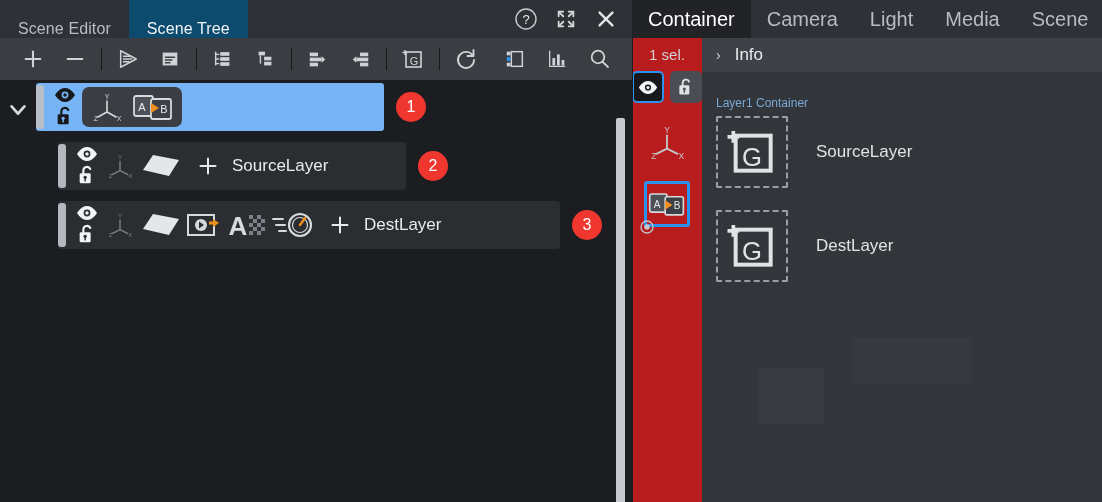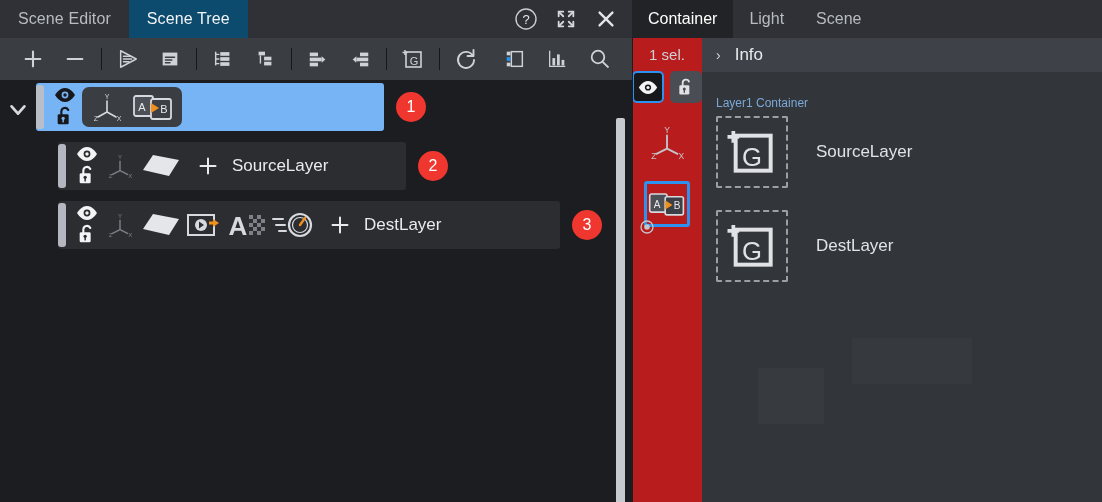--- a/index.html
+++ b/index.html
@@ -14,21 +14,21 @@
   .app { position: relative; width: 1102px; height: 502px; display: flex; }
 
   
   .left-panel { width: 632px; height: 502px; background: #1b1d21; position: relative; display: flex; flex-direction: column; }
 
   .tabbar {
     height: 38px; background: #2f3136; display: flex; align-items: stretch;
     position: relative; flex: none;
   }
   .tab {
-    display: flex; align-items: center; padding: 0 18px;
+    display: flex; align-items: flex-end; padding: 0 18px;
     font-size: 16px; color: #b8bcc2; cursor: pointer; letter-spacing: .1px;
   }
   .tab.active { background: #0c4a6e; color: #f2f4f6; }
   .tabbar-spacer { flex: 1; }
   .win-ctrls { display: flex; align-items: center; gap: 16px; padding-right: 14px; }
   .win-btn { width: 24px; height: 24px; display: flex; align-items: center; justify-content: center; cursor: pointer; }
   .win-btn svg { display: block; }
 
   .toolbar {
     height: 42px; background: #3a3d42; display: flex; align-items: center;
@@ -71,21 +71,21 @@
     display: flex; align-items: center; justify-content: center; font-weight: 400;
   }
 
   
   .vscroll { position: absolute; right: 7px; top: 38px; width: 9px; height: 464px; background: #1b1d21; }
   .vscroll-thumb { position:absolute; left:0; top:0; width:9px; height:464px; background:#c7cace; border-radius:2px; }
 
   
   .right-panel { width: 470px; height: 502px; background: #32353a; position: relative; display: flex; flex-direction: column; }
   .rtabbar { height: 38px; background: #2f3136; display: flex; align-items: stretch; flex: none; }
-  .rtab { display:flex; align-items:center; padding: 0 16px; font-size:16px; color:#b8bcc2; cursor:pointer; }
+  .rtab { display:flex; align-items:center; padding: 0 16px; font-size:20px; color:#b8bcc2; cursor:pointer; }
   .rtab.active { background:#212327; color:#ffffff; }
 
   .right-body { flex: 1; display: flex; position: relative; }
   .side-strip { width: 70px; background: #b91c1c; position: relative; flex: none; }
   .sel-count { text-align: center; color: #cfd2d6; font-size: 15px; padding-top: 8px; }
   .strip-btns { display: flex; justify-content: center; gap: 6px; margin-top: 8px; }
   .strip-btn {
     width: 32px; height: 32px; border-radius: 5px; background: #4a4d53;
     display: flex; align-items: center; justify-content: center; cursor: pointer;
   }
@@ -417,21 +417,27 @@
       </div>
     </div>
   </div>
 
   <div class="right-panel">
     <div class="rtabbar">
       <div class="rtab active">
         <span>Container</span>
       </div>
       <div class="rtab">
+        <span>Camera</span>
+      </div>
+      <div class="rtab">
         <span>Light</span>
+      </div>
+      <div class="rtab">
+        <span>Media</span>
       </div>
       <div class="rtab">
         <span>Scene</span>
       </div>
     </div>
 
     <div class="right-body">
       <div class="side-strip">
         <div class="vdiv"></div>
         <div class="sel-count">1 sel.</div>

